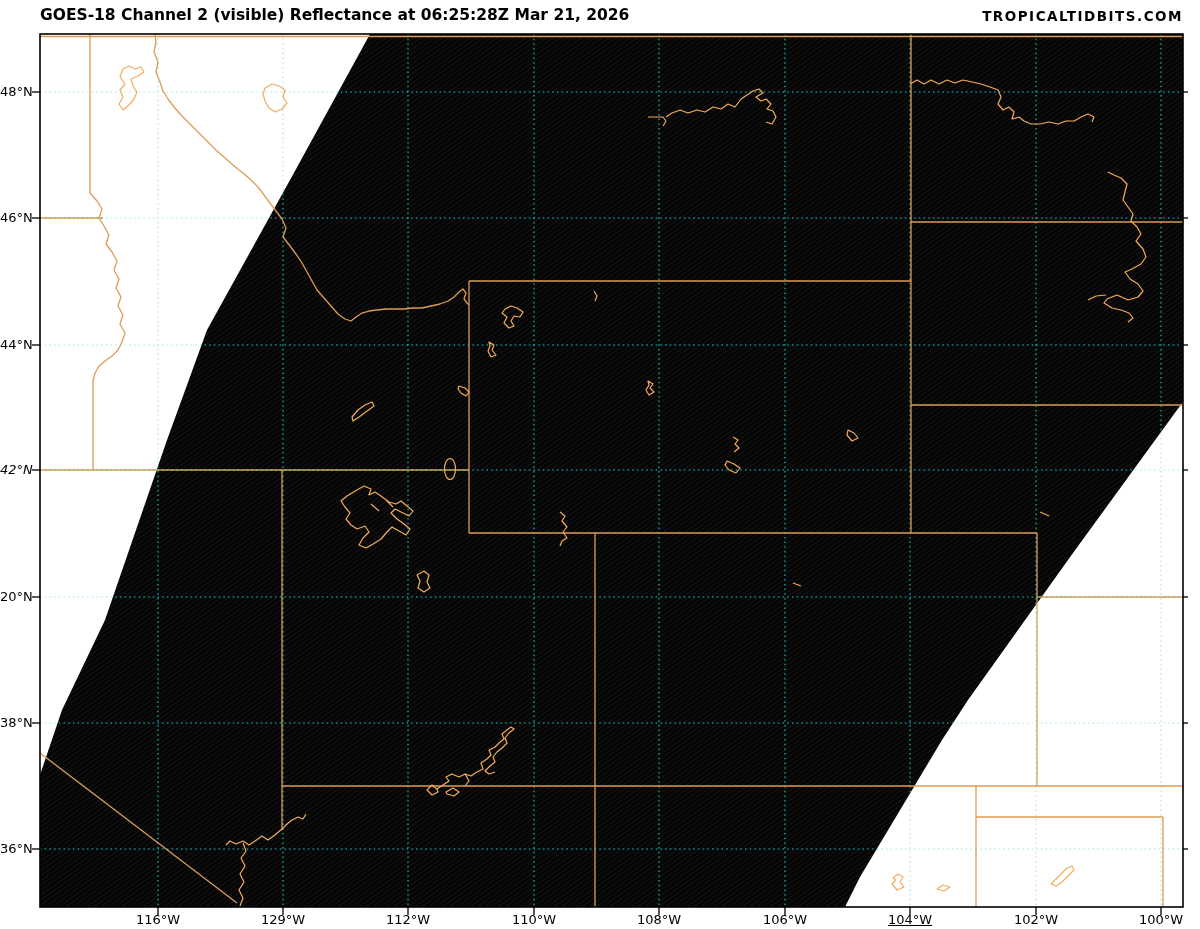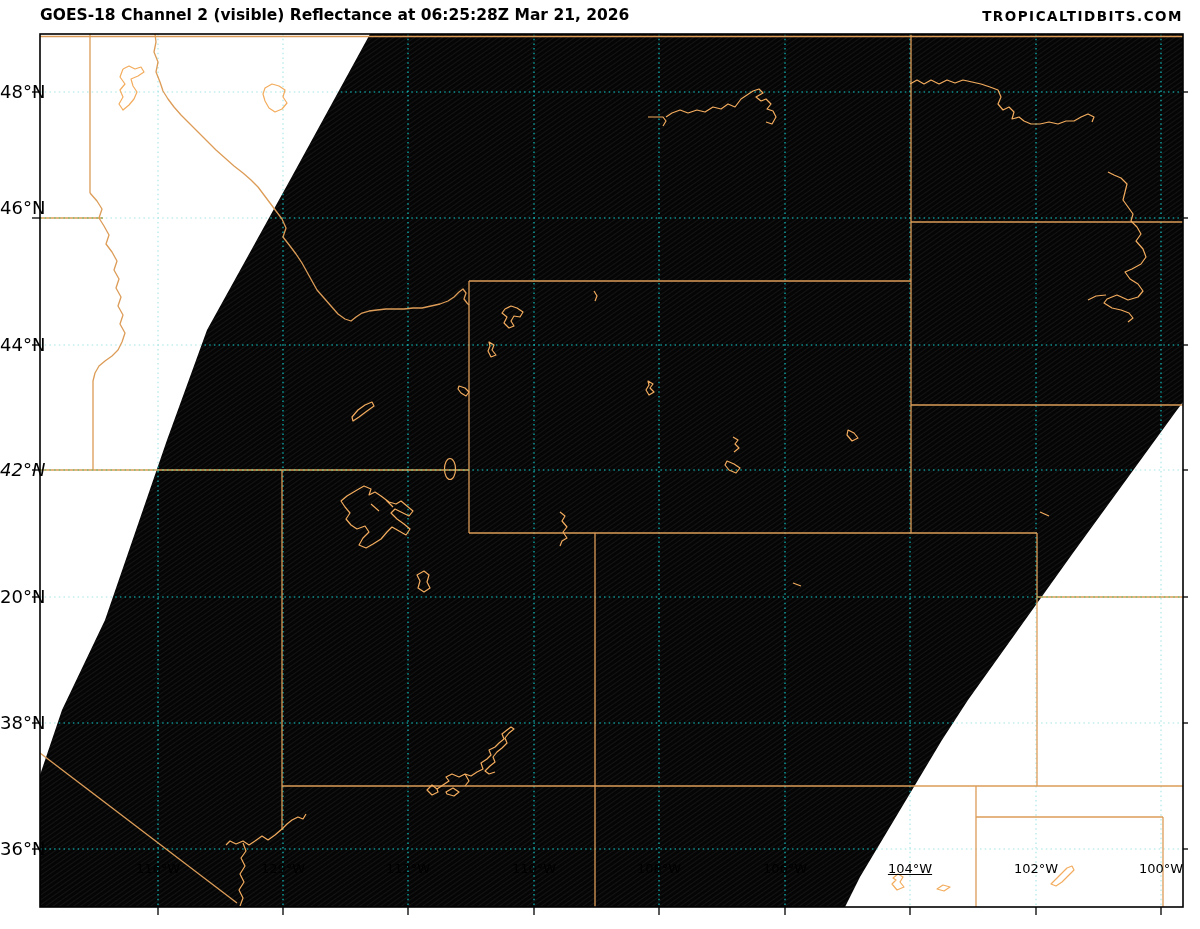--- a/index.html
+++ b/index.html
@@ -2,23 +2,23 @@
 <html><head>
 <meta charset="utf-8">
 <style>
   html,body{margin:0;padding:0;background:#ffffff;}
   #screen{position:relative;width:1200px;height:929px;background:#ffffff;overflow:hidden;
           font-family:"DejaVu Sans","Liberation Sans",sans-serif;}
   .title{position:absolute;left:40px;top:6px;font-size:15.5px;font-weight:bold;color:#000;
          white-space:nowrap;}
   .site{position:absolute;right:17px;top:8px;font-size:13.5px;font-weight:bold;color:#000000;
         letter-spacing:1.5px;white-space:nowrap;}
-  .lat-label{position:absolute;left:0;width:14px;text-align:right;font-size:18px;color:#000;
+  .lat-label{position:absolute;left:0;width:14px;text-align:right;font-size:13px;color:#000;
              line-height:17px;}
-  .lon-label{position:absolute;top:860px;width:60px;text-align:center;font-size:13px;color:#000;
+  .lon-label{position:absolute;top:911px;width:60px;text-align:center;font-size:13px;color:#000;
              line-height:17px;}
   svg{position:absolute;left:0;top:0;}
 </style>
 </head>
 <body>
 
 <div id="screen">
 
   <div class="title">GOES-18 Channel 2 (visible) Reflectance at 06:25:28Z Mar 21, 2026</div>
   <div class="site">TROPICALTIDBITS.COM</div>
@@ -157,21 +157,21 @@
       <line x1="659" y1="907" x2="659" y2="915"></line>
         <line x1="785" y1="907" x2="785" y2="915"></line>
       <line x1="910" y1="907" x2="910" y2="915"></line>
         <line x1="1036" y1="907" x2="1036" y2="915"></line>
       <line x1="1161" y1="907" x2="1161" y2="915"></line>
     </g>
   </svg>
 
   <div id="lat-labels">
       <div class="lat-label" style="top: 83px;">48°N</div>
-      <div class="lat-label" style="top: 199px;">46°N</div>
+      <div class="lat-label" style="top: 209px;">46°N</div>
       <div class="lat-label" style="top: 336px;">44°N</div>
       <div class="lat-label" style="top: 461px; font-style: italic;">42°N</div>
       <div class="lat-label" style="top: 588px;">20°N</div>
       <div class="lat-label" style="top: 714px;">38°N</div>
       <div class="lat-label" style="top: 840px;">36°N</div>
     </div>
   <div id="lon-labels">
       <div class="lon-label" style="left: 128px;">116°W</div>
       <div class="lon-label" style="left: 253px;">129°W</div>
       <div class="lon-label" style="left: 378px;">112°W</div>

